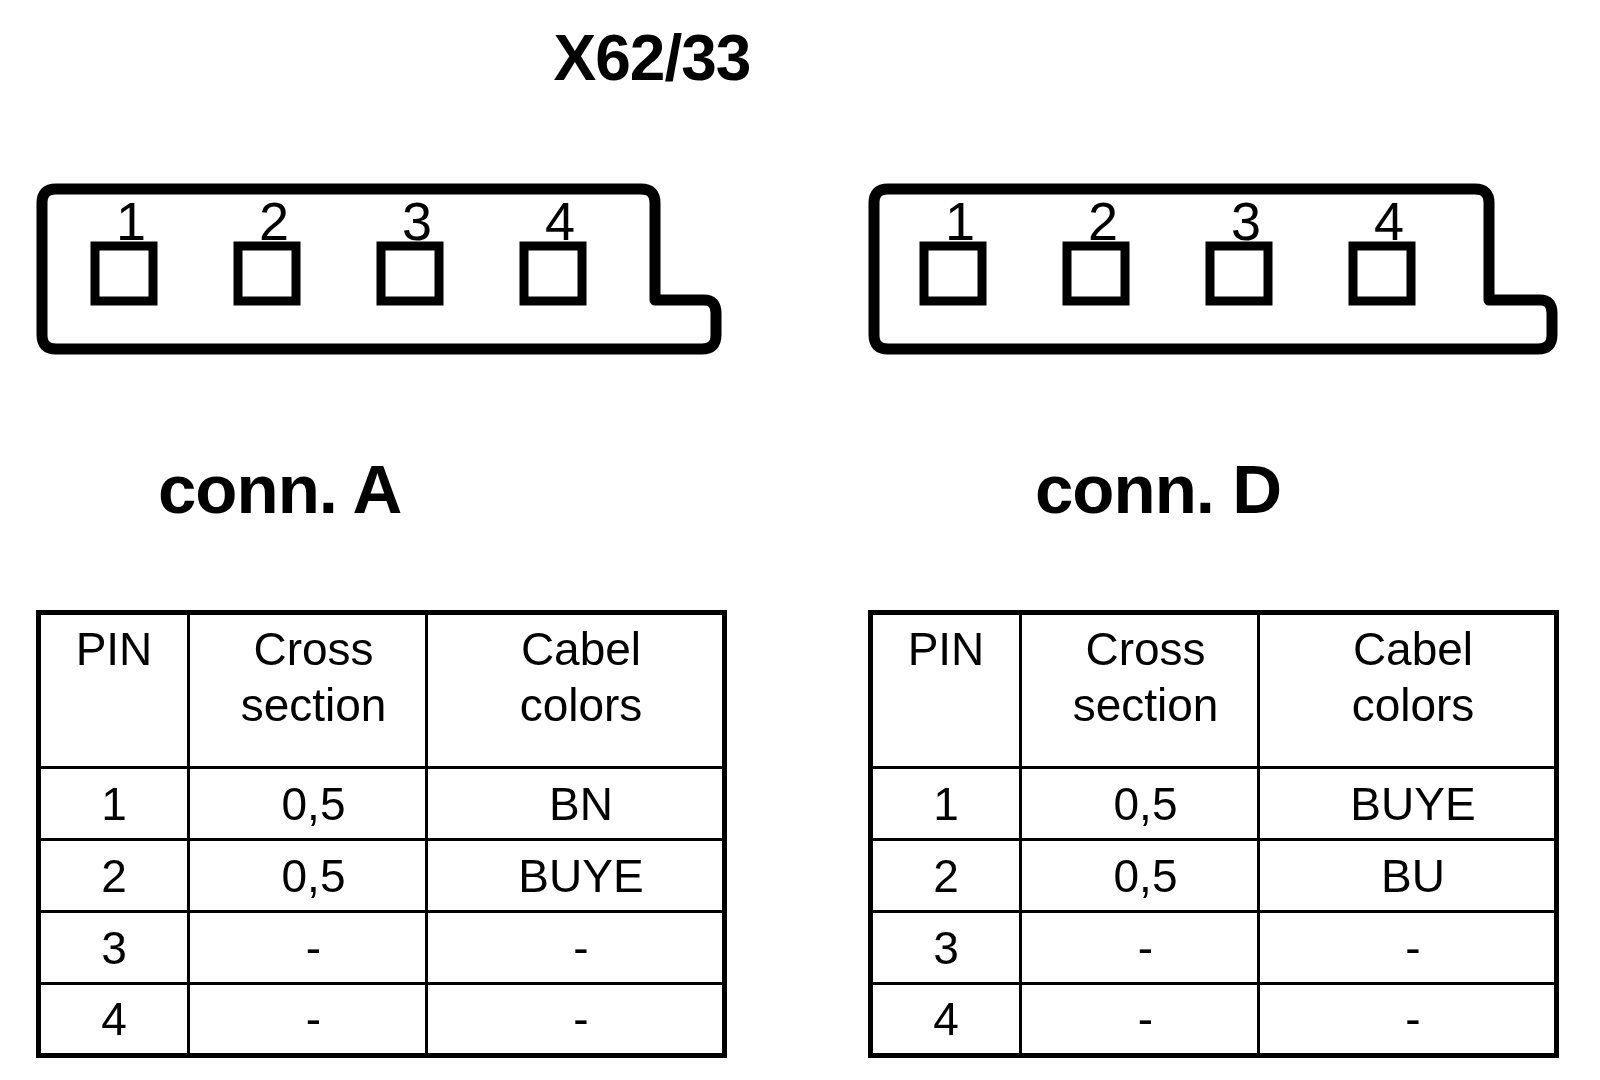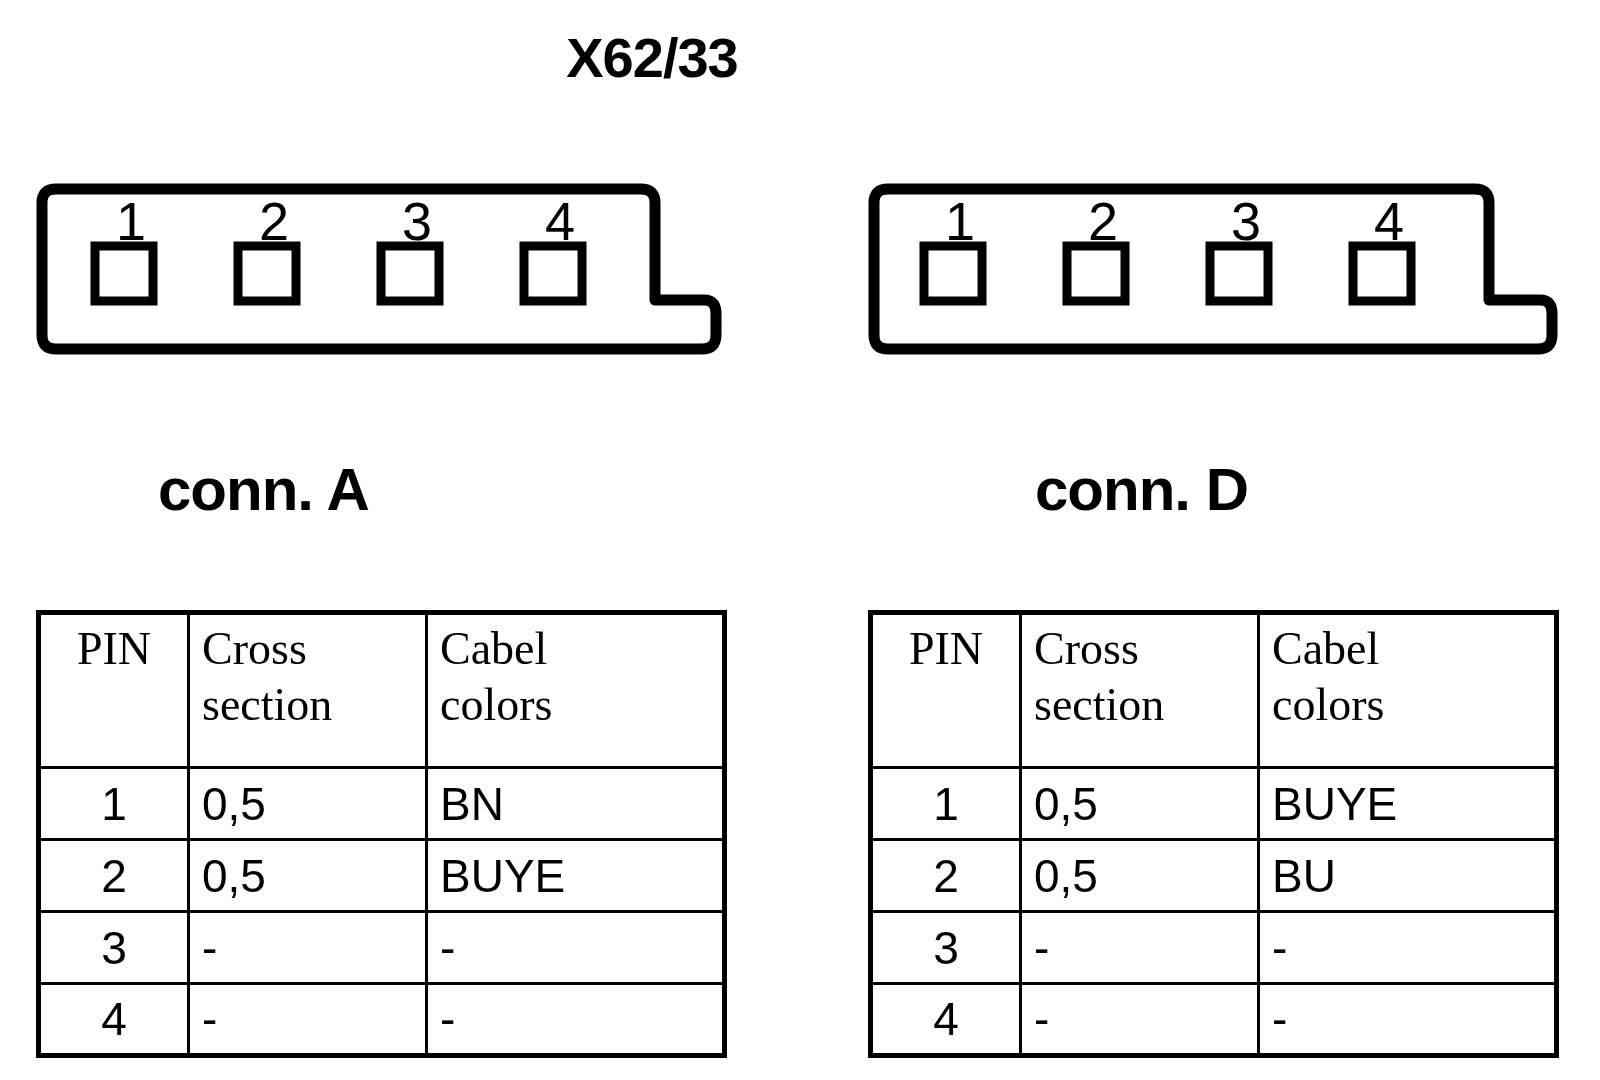--- a/index.html
+++ b/index.html
@@ -16,39 +16,39 @@
     color: #000000;
   }
 
   
   #title {
     position: absolute;
     left: 0;
     top: 8px;
     width: 1304px;
     text-align: center;
-    font-size: 56px;
+    font-size: 64px;
     font-weight: bold;
     letter-spacing: -1px;
     line-height: 100px;
   }
 
   
   .connector {
     position: absolute;
     top: 183px;
     height: 172px;
   }
   .conn-svg { display: block; }
 
   
   .conn-label {
     position: absolute;
     top: 440px;
-    font-size: 60px;
+    font-size: 69px;
     font-weight: bold;
     line-height: 100px;
     letter-spacing: -1px;
     white-space: nowrap;
   }
   #conn-label-a { left: 158px; }
   #conn-label-d { left: 1035px; }
 
   
   .pin-table {
@@ -69,29 +69,28 @@
   .pin-table th,
   .pin-table td {
     border: 3px solid #000;
     font-size: 46px;
     font-weight: normal;
     line-height: 56px;
     padding: 0 0 0 12px;
     height: 72px;
     box-sizing: border-box;
     vertical-align: middle;
-    text-align: left;
+    text-align: center;
     overflow: hidden;
     white-space: pre-line;
   }
   .pin-table thead th {
     height: 155px;
     vertical-align: top;
     padding-top: 6px;
-    font-family: Liberation Serif, serif;
   }
   .pin-table th.h-pin  { text-align: center; padding-left: 0; }
   .pin-table td.cell-pin { text-align: center; padding-left: 0; }
 </style>
 </head>
 <body>
 
 <div id="title">X62/33</div>
 
 <div class="connector" id="connector-a" style="left:36px; width:686px;">

